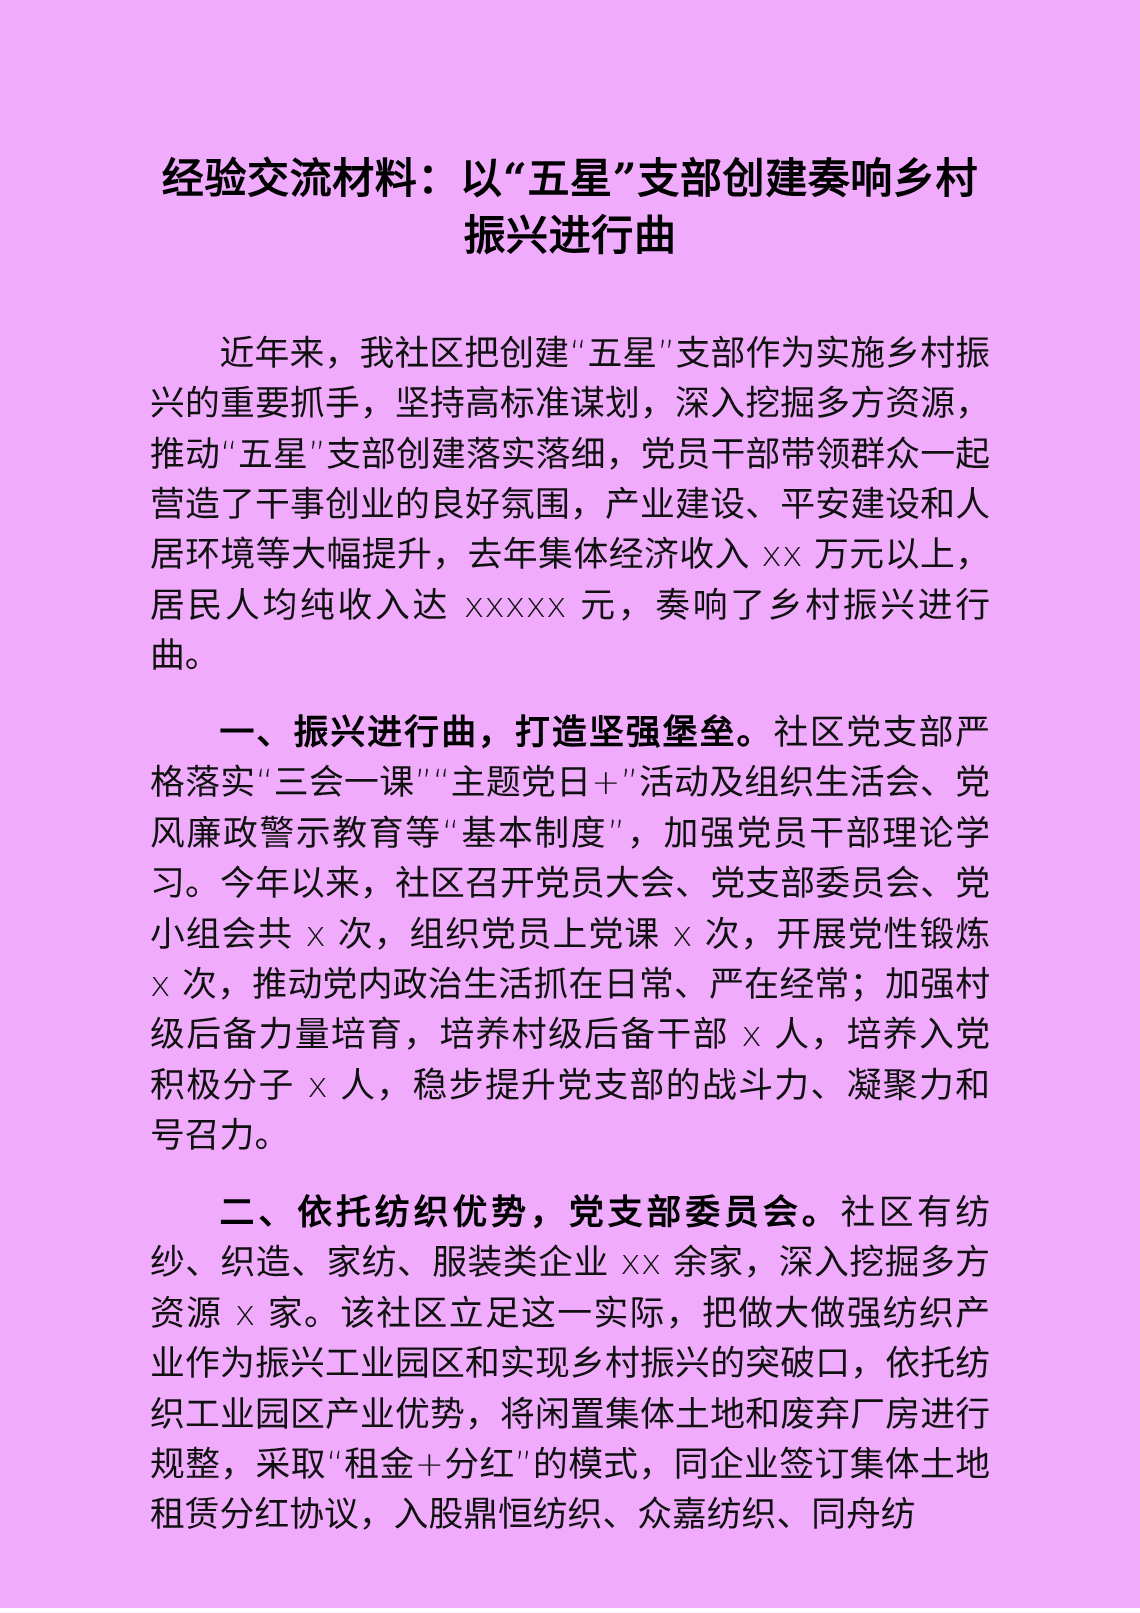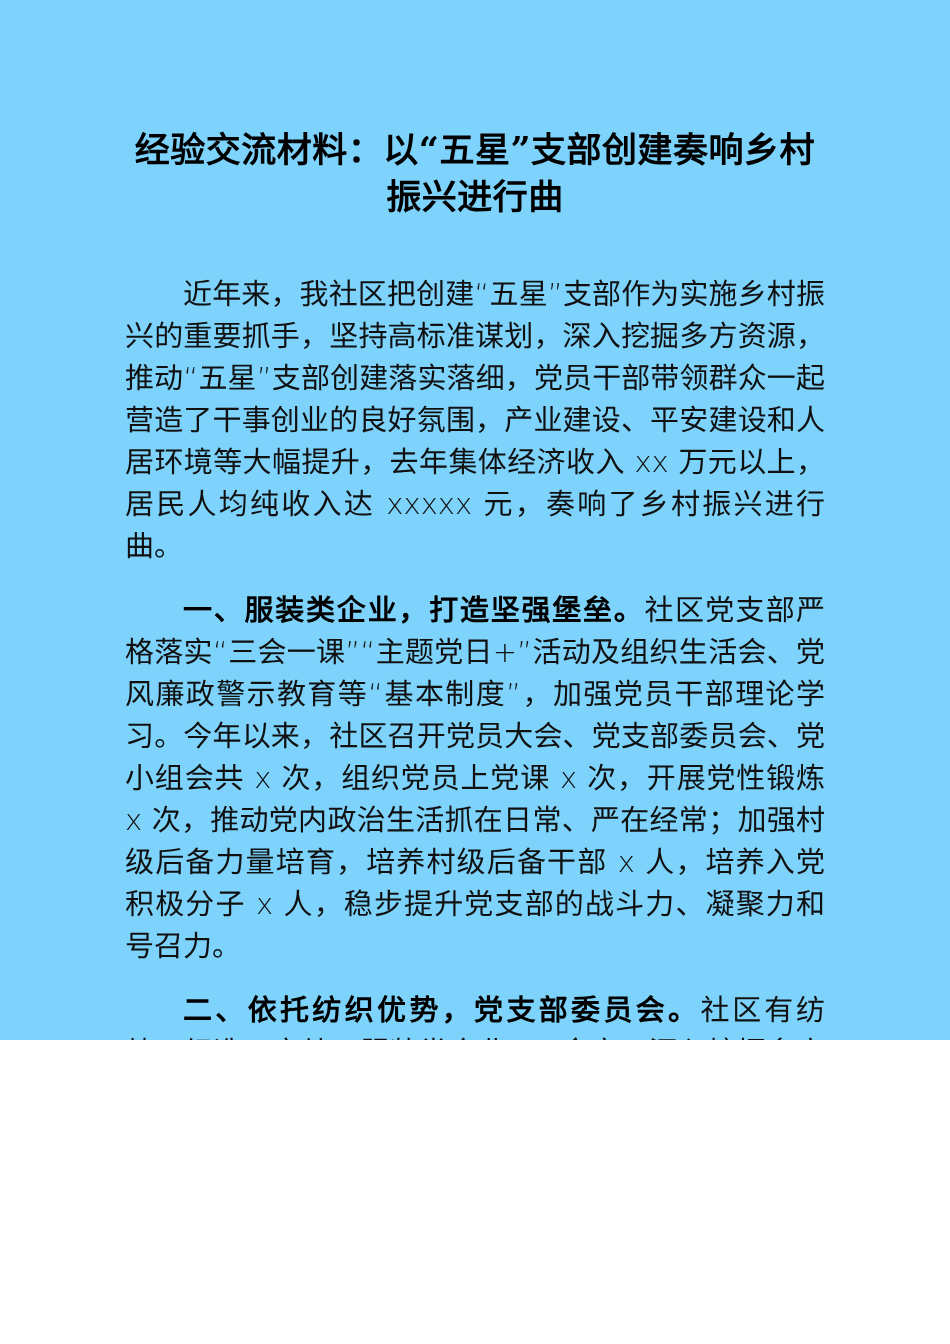--- a/index.html
+++ b/index.html
@@ -5,22 +5,22 @@
 <style>
   html, body {
     margin: 0;
     padding: 0;
     background: #ffffff;
   }
 
   #page {
     position: relative;
     width: 950px;
-    height: 1040px;
-    background: #7dd3fc;
+    height: 1340px;
+    background: #f0abfc;
     overflow: hidden;
     box-sizing: border-box;
   }
 
   .doc-body {
     position: absolute;
     left: 113px;
     top: 0;
     width: 724px;
   }
@@ -75,21 +75,21 @@
   <div class="doc-body">
 
     <h1 class="doc-title">经验交流材料：以“五星”支部创建奏响乡村
 振兴进行曲</h1>
 
     <p class="para lead">
       <span>近年来，我社区把创建“五星”支部作为实施乡村振兴的重要抓手，坚持高标准谋划，深入挖掘多方资源，推动“五星”支部创建落实落细，党员干部带领群众一起营造了干事创业的良好氛围，产业建设、平安建设和人居环境等大幅提升，去年集体经济收入 xx 万元以上，居民人均纯收入达 xxxxx 元，奏响了乡村振兴进行曲。</span>
     </p>
 
     <p class="para section">
-      <span class="run-in-heading">一、服装类企业，打造坚强堡垒。</span><span>社区党支部严格落实“三会一课”“主题党日+”活动及组织生活会、党风廉政警示教育等“基本制度”，加强党员干部理论学习。今年以来，社区召开党员大会、党支部委员会、党小组会共 x 次，组织党员上党课 x 次，开展党性锻炼 x 次，推动党内政治生活抓在日常、严在经常；加强村级后备力量培育，培养村级后备干部 x 人，培养入党积极分子 x 人，稳步提升党支部的战斗力、凝聚力和号召力。</span>
+      <span class="run-in-heading">一、振兴进行曲，打造坚强堡垒。</span><span>社区党支部严格落实“三会一课”“主题党日+”活动及组织生活会、党风廉政警示教育等“基本制度”，加强党员干部理论学习。今年以来，社区召开党员大会、党支部委员会、党小组会共 x 次，组织党员上党课 x 次，开展党性锻炼 x 次，推动党内政治生活抓在日常、严在经常；加强村级后备力量培育，培养村级后备干部 x 人，培养入党积极分子 x 人，稳步提升党支部的战斗力、凝聚力和号召力。</span>
     </p>
 
     <p class="para section">
       <span class="run-in-heading">二、依托纺织优势，党支部委员会。</span><span>社区有纺纱、织造、家纺、服装类企业 xx 余家，深入挖掘多方资源 x 家。该社区立足这一实际，把做大做强纺织产业作为振兴工业园区和实现乡村振兴的突破口，依托纺织工业园区产业优势，将闲置集体土地和废弃厂房进行规整，采取“租金+分红”的模式，同企业签订集体土地租赁分红协议，入股鼎恒纺织、众嘉纺织、同舟纺</span>
     </p>
 
   </div>
 </div>
 
 </body></html>

